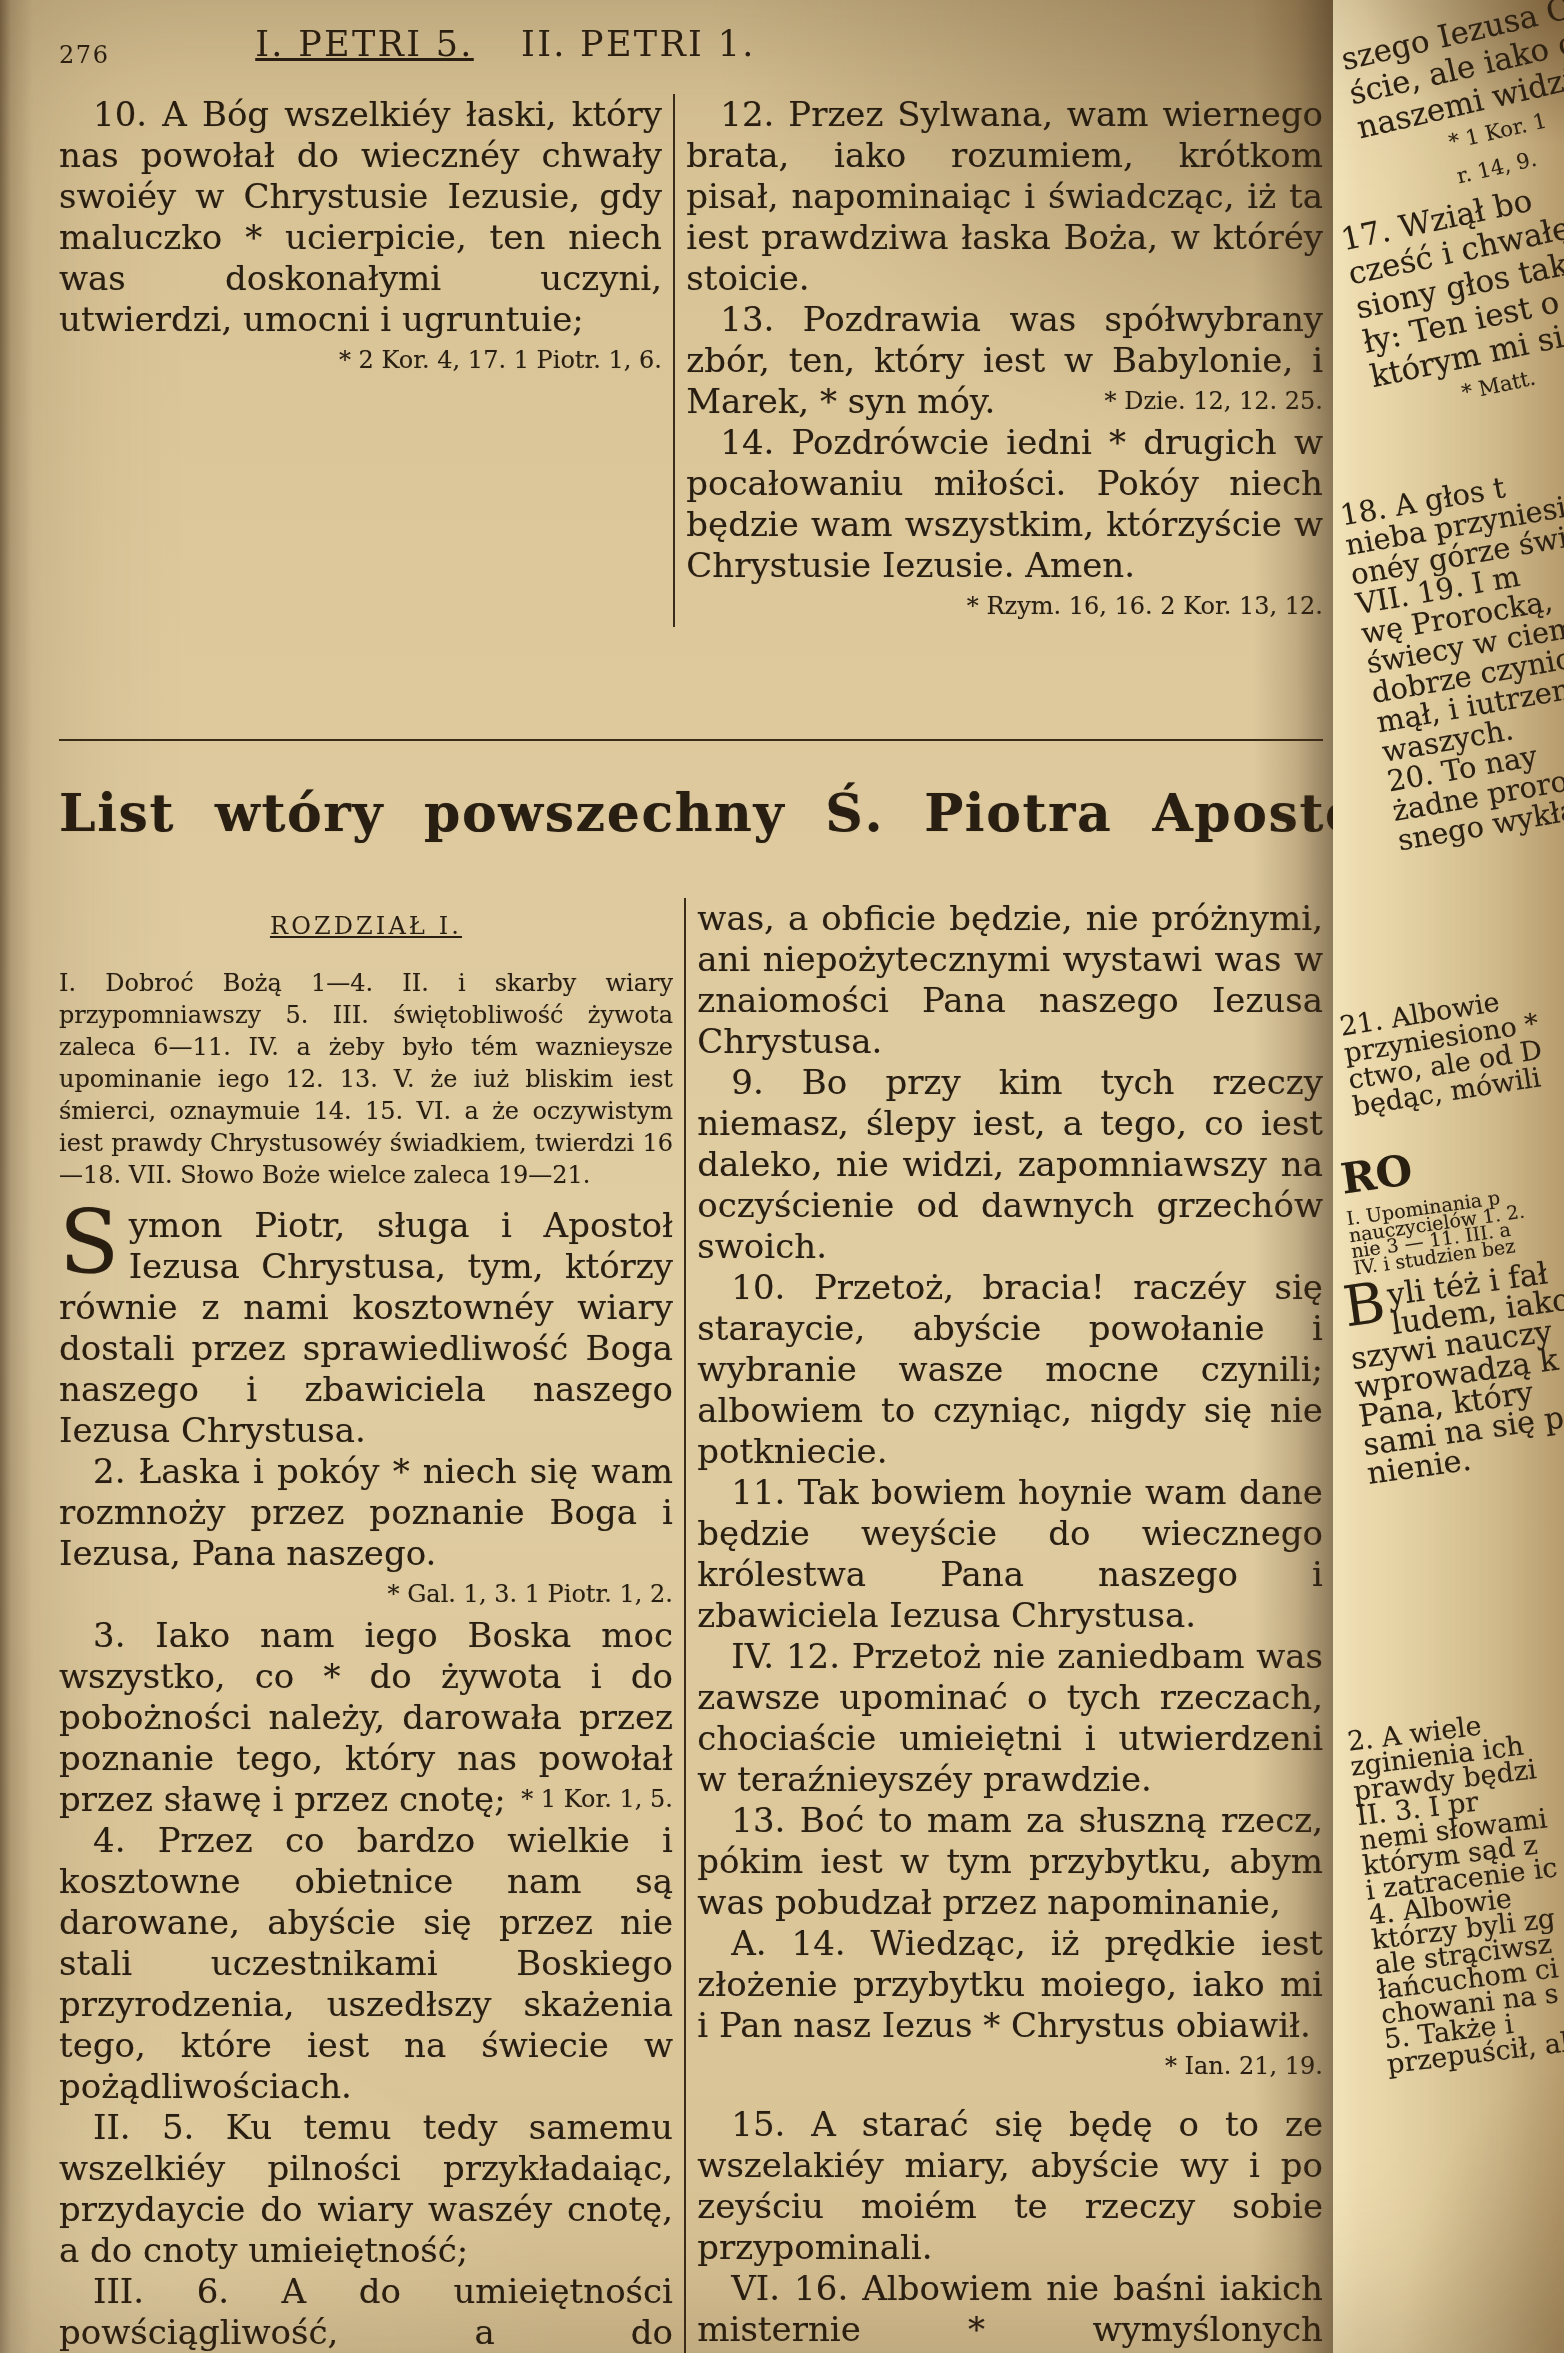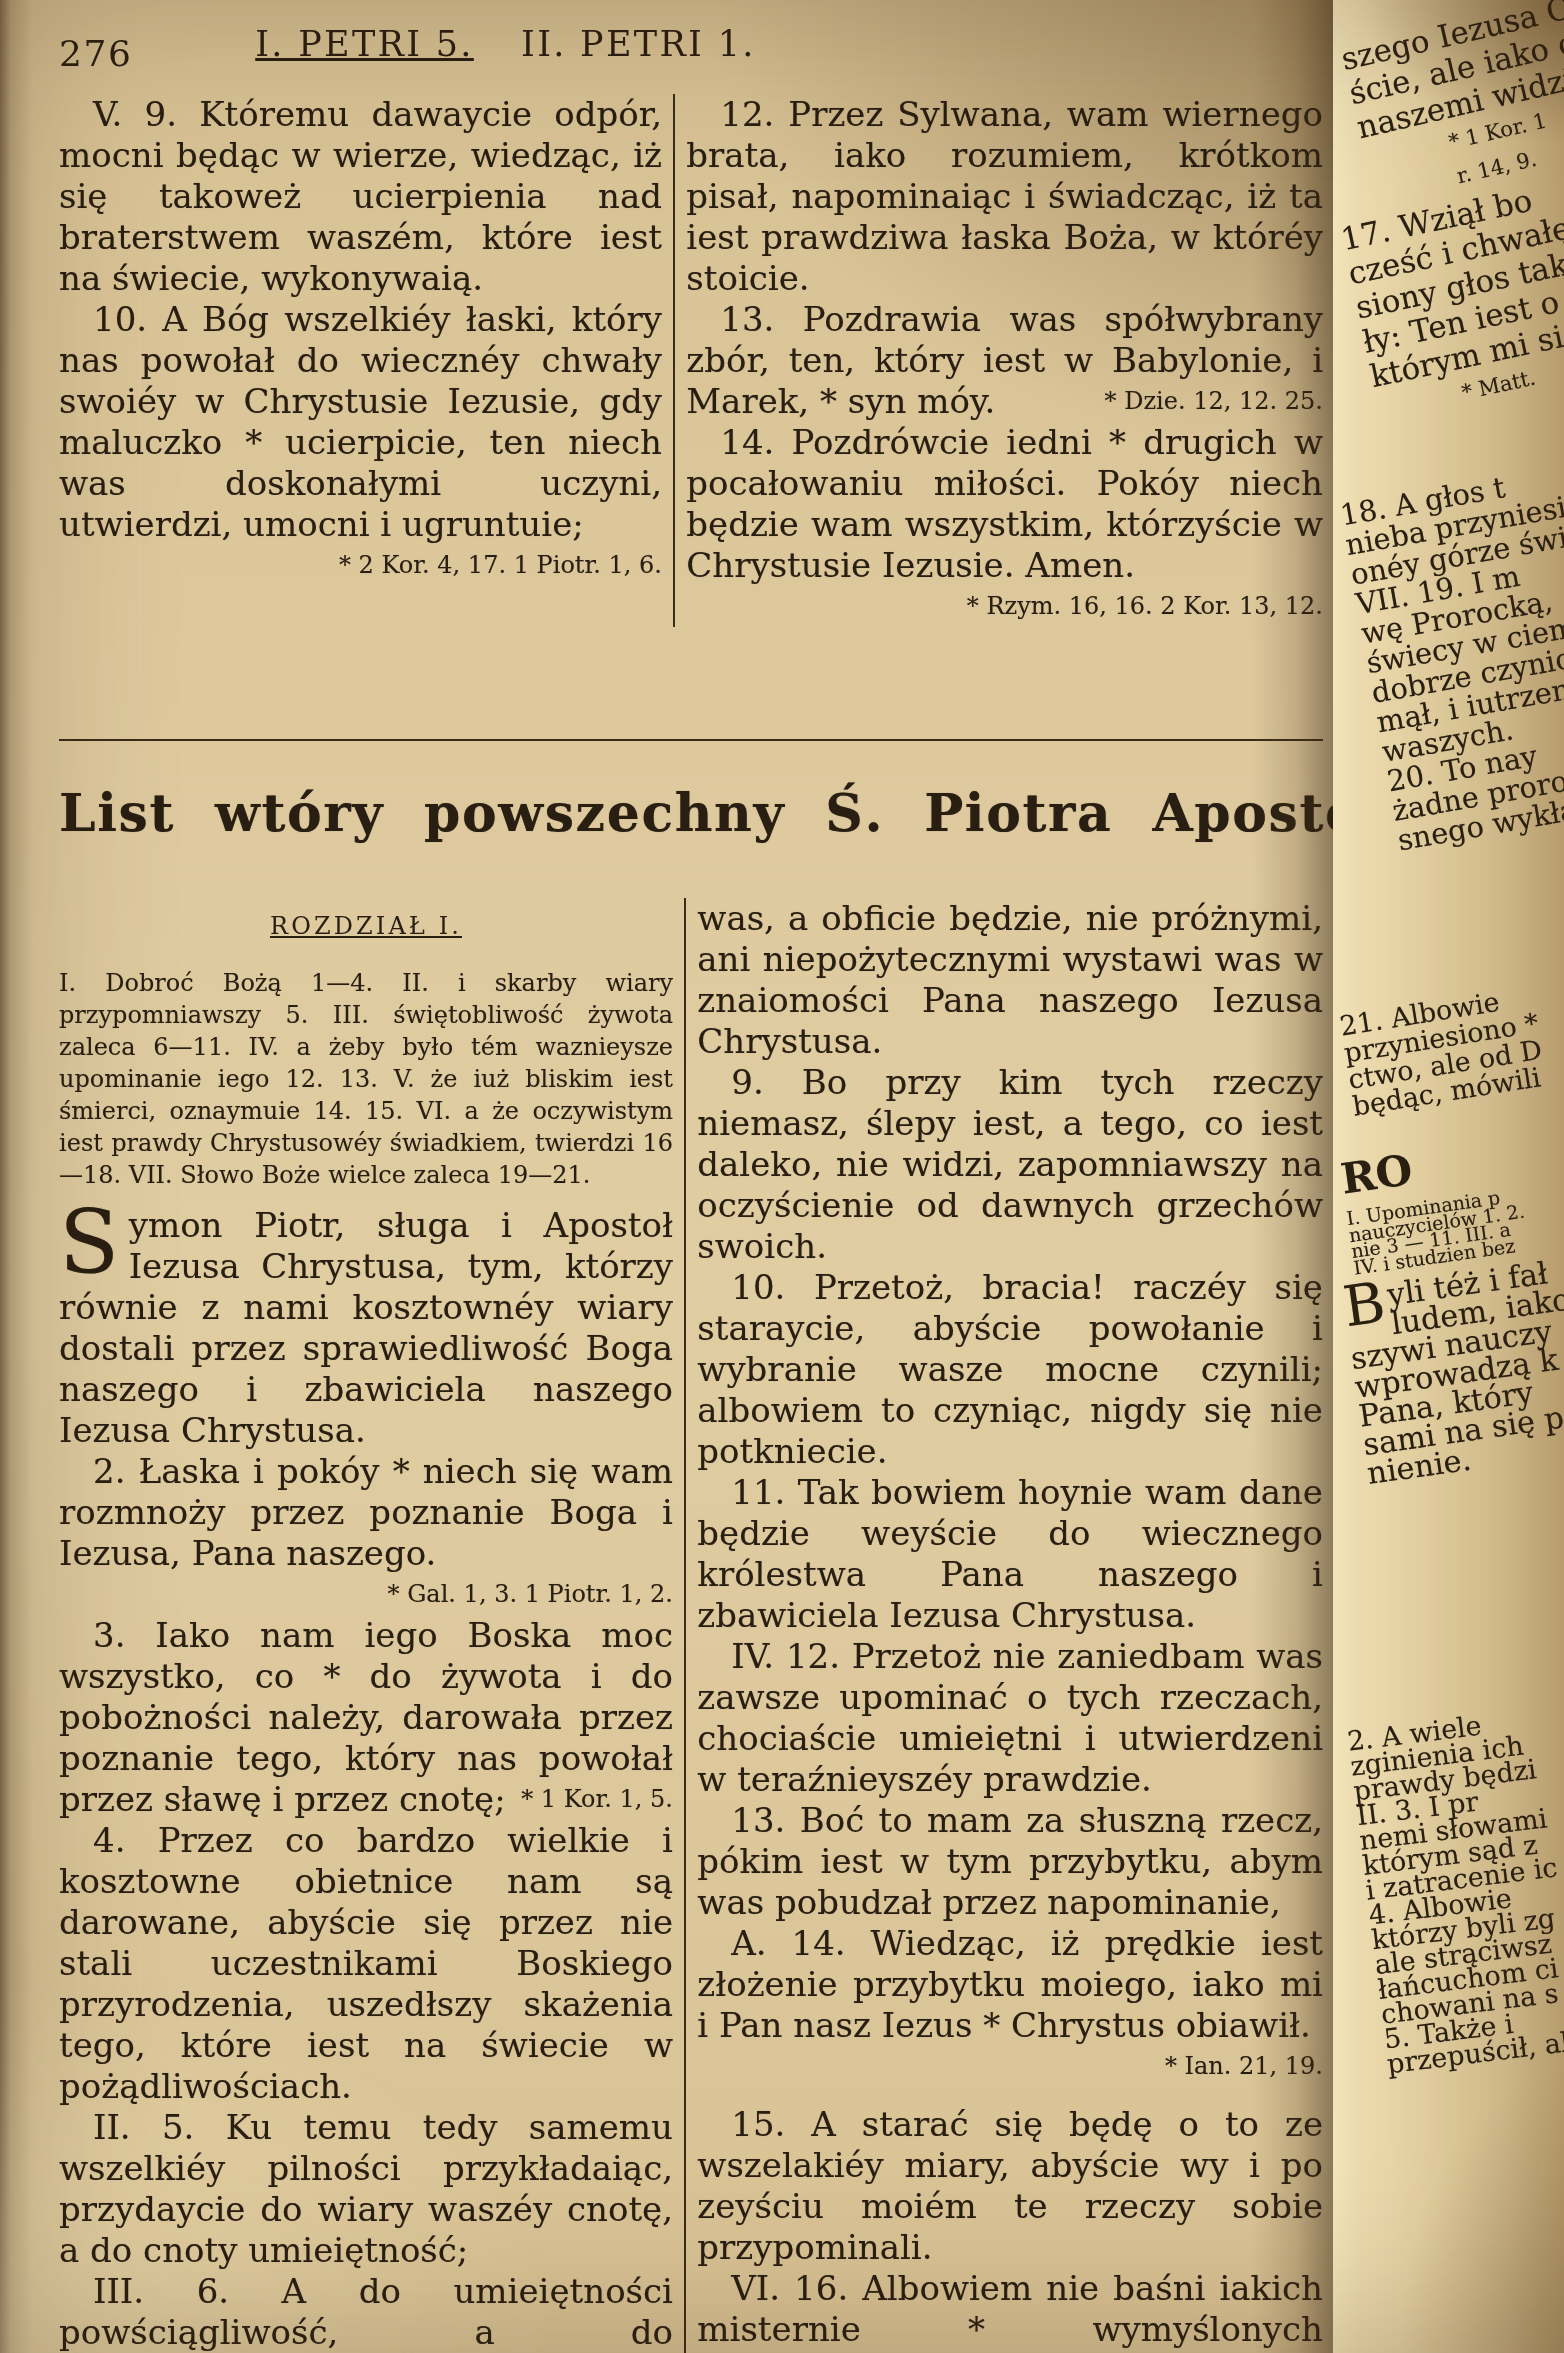--- a/index.html
+++ b/index.html
@@ -12,21 +12,21 @@
       radial-gradient(ellipse 1174px 782px at 92% 0%, rgba(101,72,35,.50), transparent 62%),
       radial-gradient(ellipse 939px 626px at 0% 100%, rgba(255,244,205,.30), transparent 60%),
       linear-gradient(90deg, rgba(56,38,18,.55) 0px, rgba(56,38,18,.18) 11px, rgba(56,38,18,0) 33px),
       linear-gradient(180deg,#d6c193 0%,#ddc89c 25%,#e0cda2 55%,#d8c294 100%);
   }
   .photo{position:absolute;inset:0;}
   .vignette{position:absolute;inset:0;box-shadow:inset 0 0 172px rgba(70,45,18,.32);pointer-events:none;z-index:9;}
 
   
   .running-head{position:absolute;left:59px;top:23.5px;width:1264px;height:47px;}
-  .pgnum{position:absolute;left:0;top:9px;font-size:36px;letter-spacing:1.6px;}
+  .pgnum{position:absolute;left:0;top:17px;font-size:24px;letter-spacing:1.6px;}
   .rh-left{position:absolute;left:141px;top:0;width:329px;text-align:center;font-size:35px;letter-spacing:2.3px;white-space:nowrap;text-decoration:underline;}
   .rh-right{position:absolute;left:462px;top:0;width:329px;text-align:left;font-size:35px;letter-spacing:2.3px;white-space:nowrap;}
 
   
   .cols{display:flex;align-items:stretch;}
   .cols-top{position:absolute;left:59px;top:94px;width:1264px;}
   .cols-bottom{position:absolute;left:59px;top:898px;width:1264px;height:1457px;overflow:hidden;}
   .colrule{width:2.3px;background:#3a2c18;}
   .tc-left{width:614px;padding-right:11px;box-sizing:border-box;}
   .tc-right{flex:1;padding-left:11px;box-sizing:border-box;}
@@ -78,21 +78,20 @@
 
   <div class="running-head">
     <span class="pgnum">276</span>
     <span class="rh-left">I. PETRI 5.</span>
     <span class="rh-right">II. PETRI 1.</span>
   </div>
 
   <div class="cols cols-top">
     <div class="col tc-left">
 
-    <p class="verse"><span class="vtext"> V. 9. Któremu dawaycie odpór, mocni będąc w wierze, wiedząc, iż się takoweż ucierpienia nad braterstwem waszém, które iest na świecie, wykonywaią.</span></p>
         <p class="verse"><span class="vtext"> 10. A Bóg wszelkiéy łaski, który nas powołał do wiecznéy chwały swoiéy w Chrystusie Iezusie, gdy maluczko * ucierpicie, ten niech was doskonałymi uczyni, utwierdzi, umocni i ugruntuie;</span><span class="ref">* 2 Kor. 4, 17.  1 Piotr. 1, 6.</span></p>
       </div>
     <div class="colrule"></div>
     <div class="col tc-right">
 
     <p class="verse"><span class="vtext"> 12. Przez Sylwana, wam wiernego brata, iako rozumiem, krótkom pisał, napominaiąc i świadcząc, iż ta iest prawdziwa łaska Boża, w któréy stoicie.</span></p>
         <p class="verse"><span class="vtext"> 13. Pozdrawia was spółwybrany zbór, ten, który iest w Babylonie, i Marek, * syn móy.</span><span class="ref">* Dzie. 12, 12. 25.</span></p>
         <p class="verse"><span class="vtext"> 14. Pozdrówcie iedni * drugich w pocałowaniu miłości.  Pokóy niech będzie wam wszystkim, którzyście w Chrystusie Iezusie.  Amen.</span><span class="ref">* Rzym. 16, 16.  2 Kor. 13, 12.</span></p>
       </div>
   </div>

